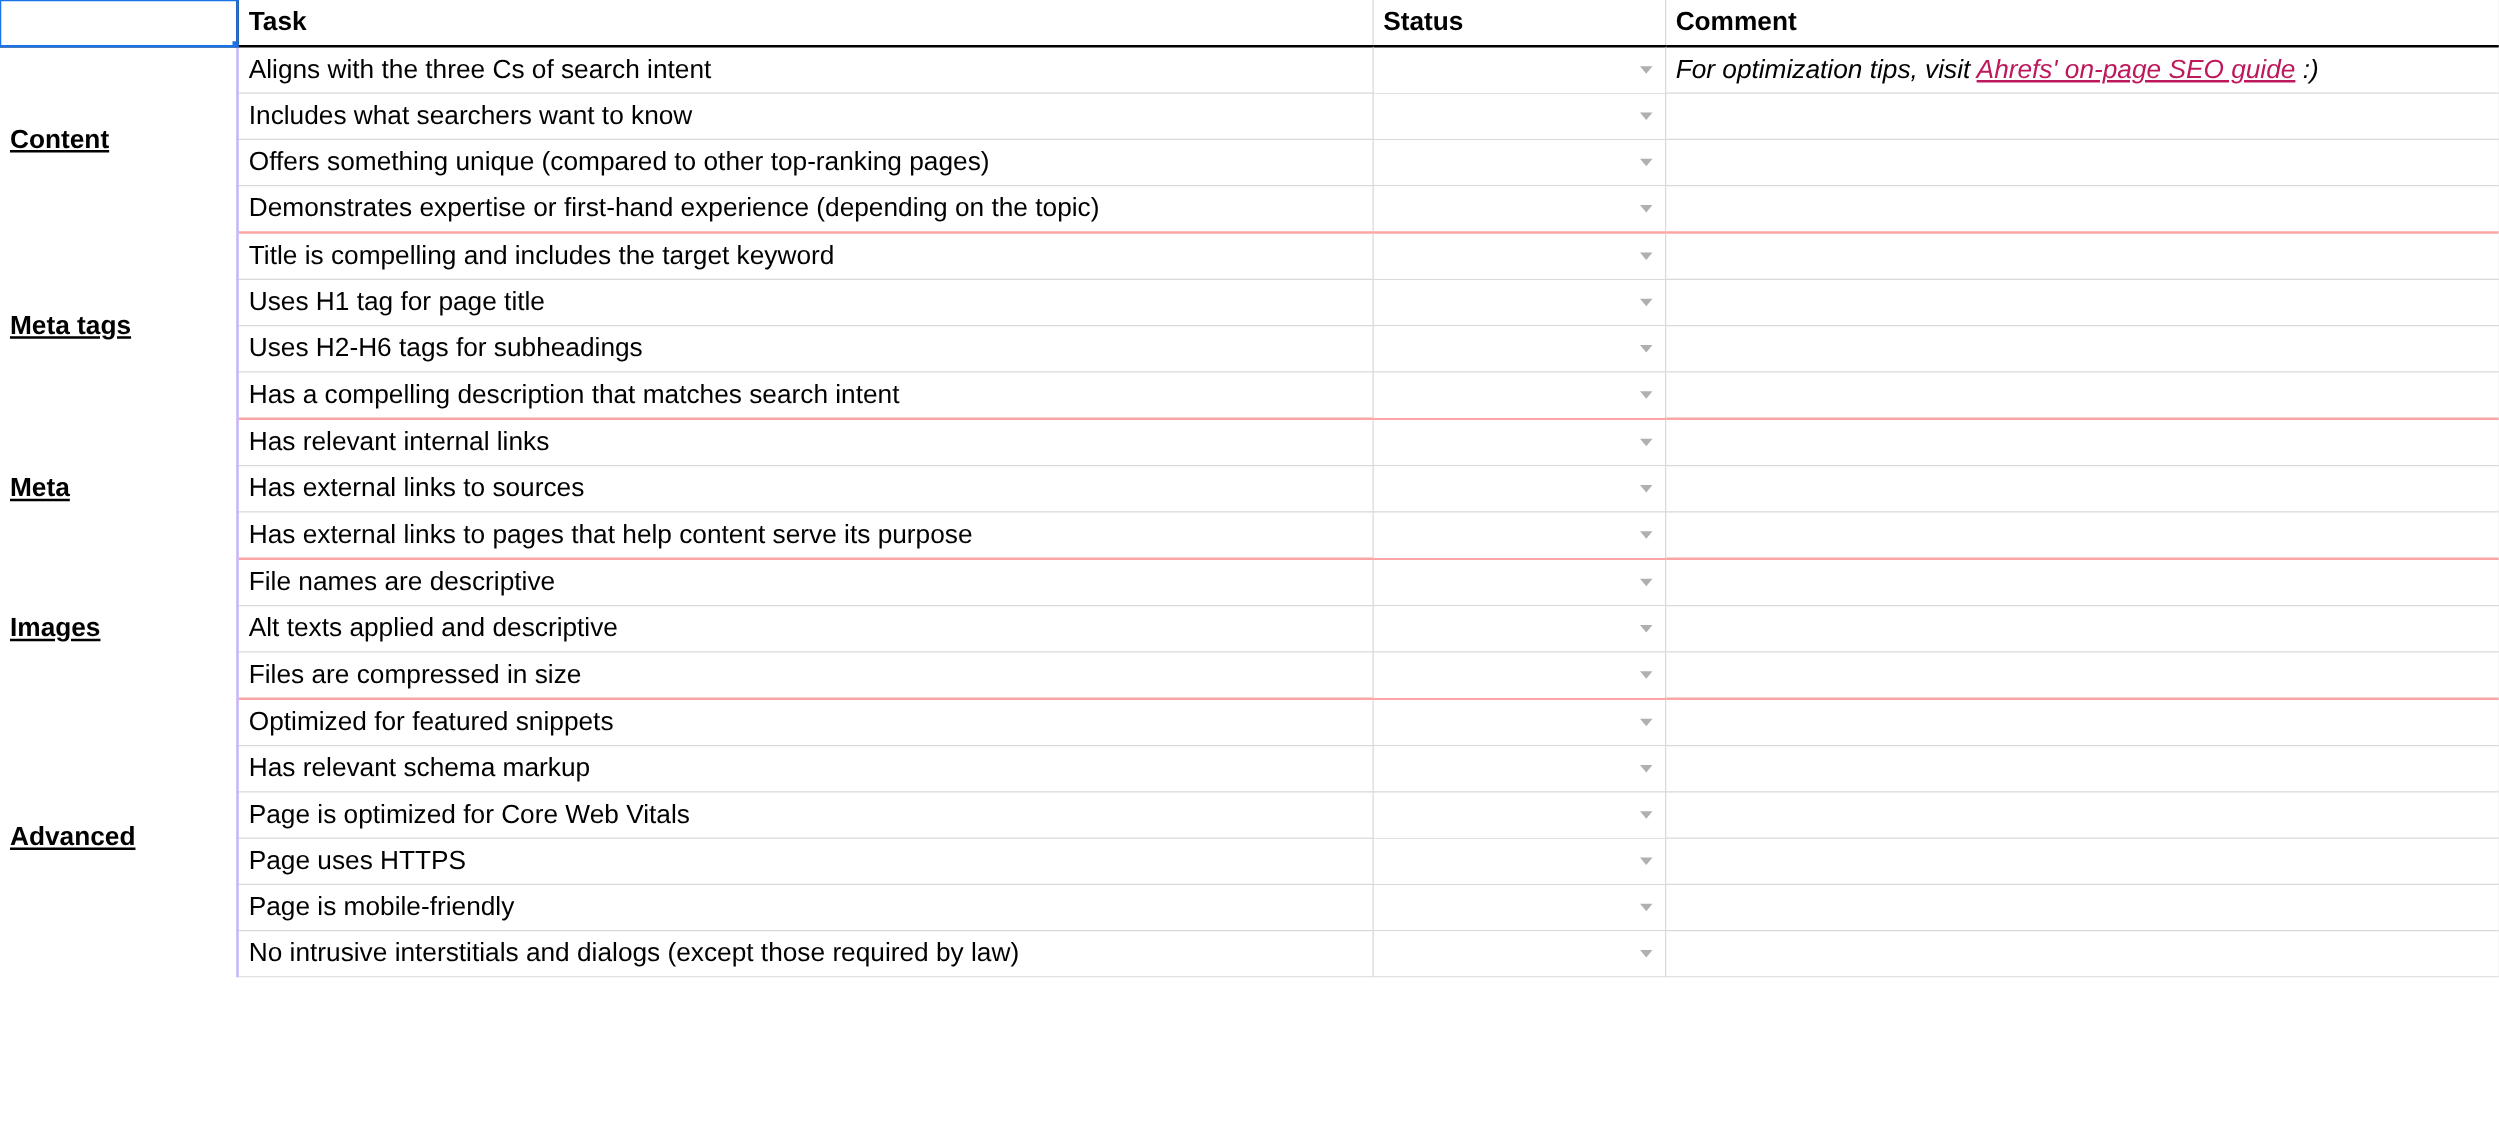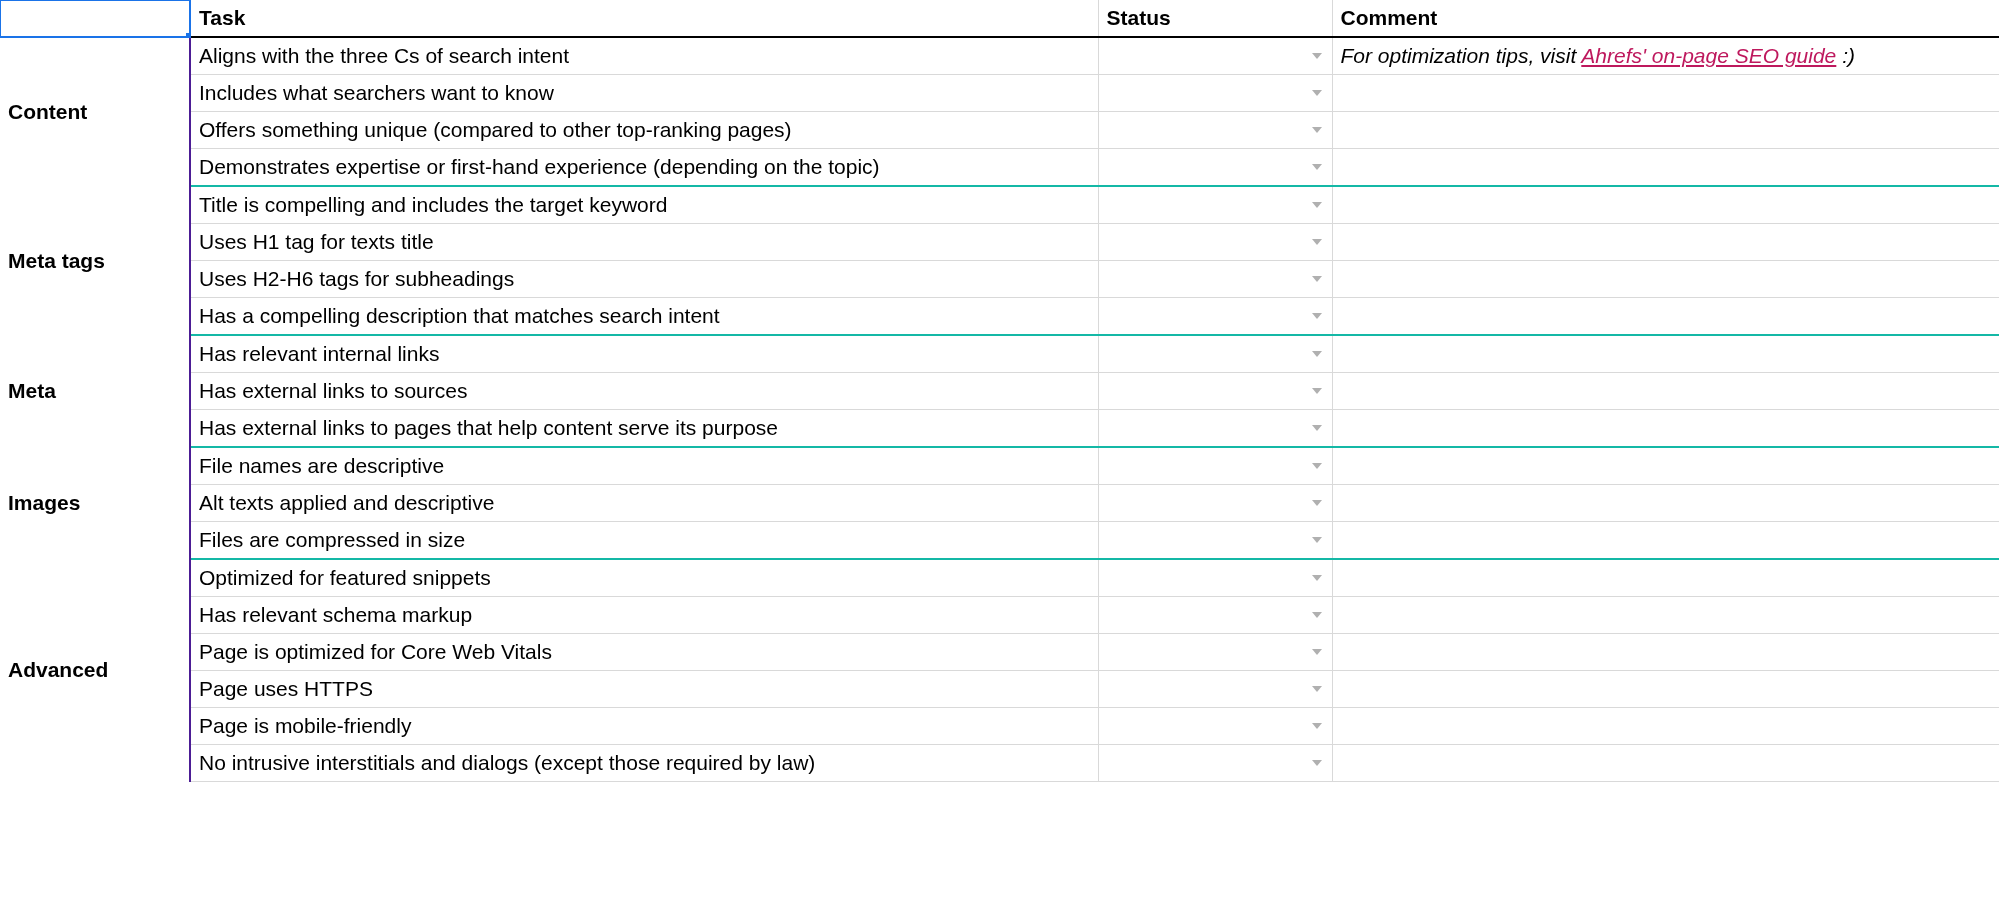--- a/index.html
+++ b/index.html
@@ -58,27 +58,28 @@
   }
 
   
   td {
     border-right: 1px solid #d9d9d9;
     border-bottom: 1px solid #d9d9d9;
     background:#fff;
   }
   td.cat {
     font-weight: 700;
-    border-right: 2px solid #4c1d95;
+    border-right: 2px solid #c4b5fd;
     border-bottom: none;
     vertical-align: middle;
+    text-decoration: underline;
   }
   
   tr.group-end td {
-    border-bottom: 2px solid #14b8a6;
+    border-bottom: 2px solid #fca5a5;
   }
 
   
   td.status {
     position: relative;
   }
   .dd-arrow {
     position: absolute;
     right: 10px;
     top: 50%;
@@ -143,21 +144,21 @@
       </tr>
       <tr>
         <td class="cat" rowspan="4">Meta tags</td>
         <td>Title is compelling and includes the target keyword</td>
         <td class="status">
           <span class="dd-arrow"></span>
         </td>
         <td></td>
       </tr>
       <tr>
-        <td>Uses H1 tag for texts title</td>
+        <td>Uses H1 tag for page title</td>
         <td class="status">
           <span class="dd-arrow"></span>
         </td>
         <td></td>
       </tr>
       <tr>
         <td>Uses H2-H6 tags for subheadings</td>
         <td class="status">
           <span class="dd-arrow"></span>
         </td>

